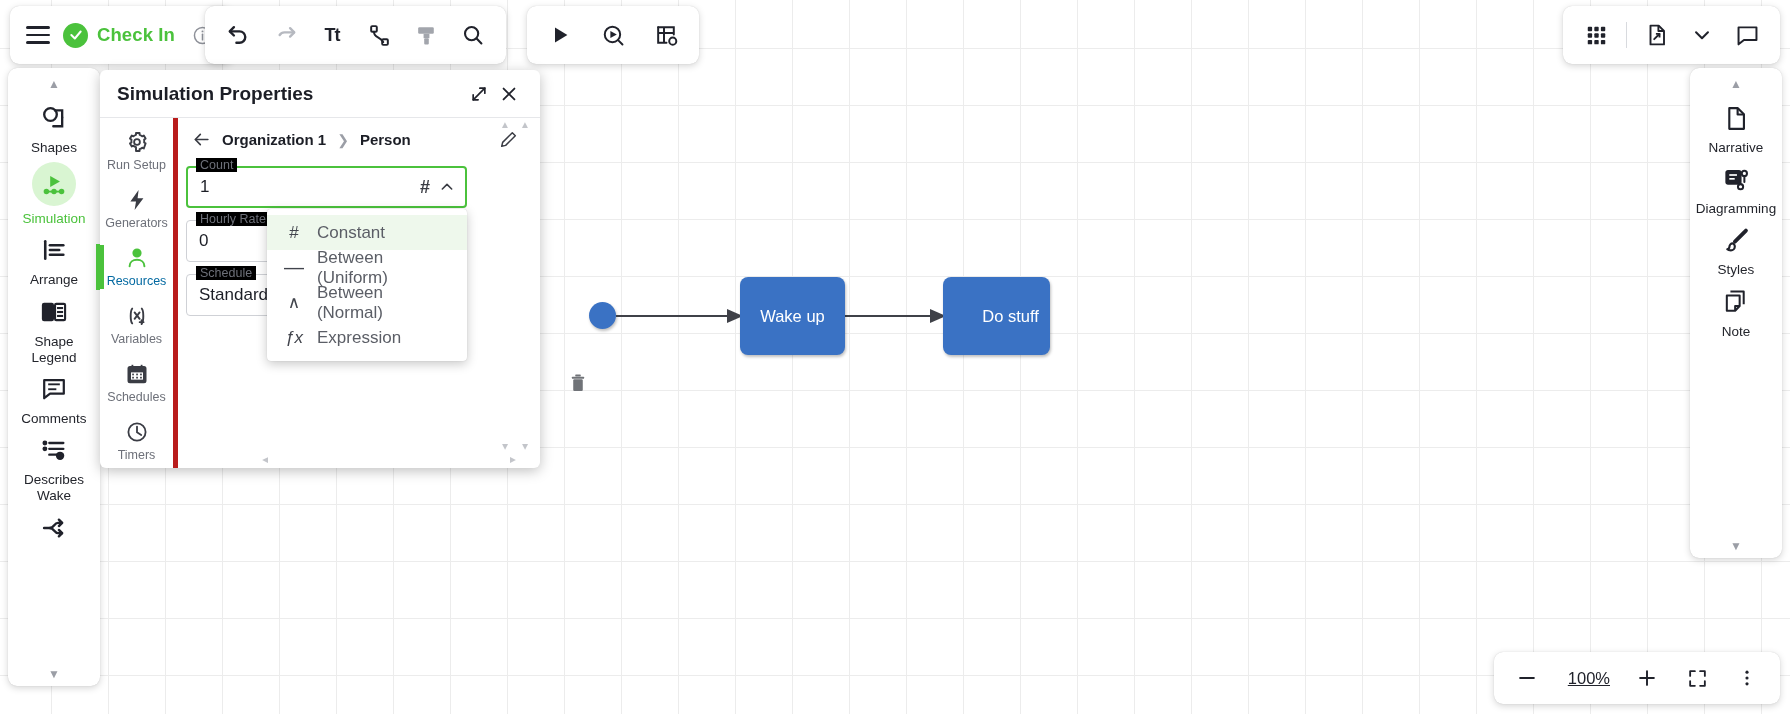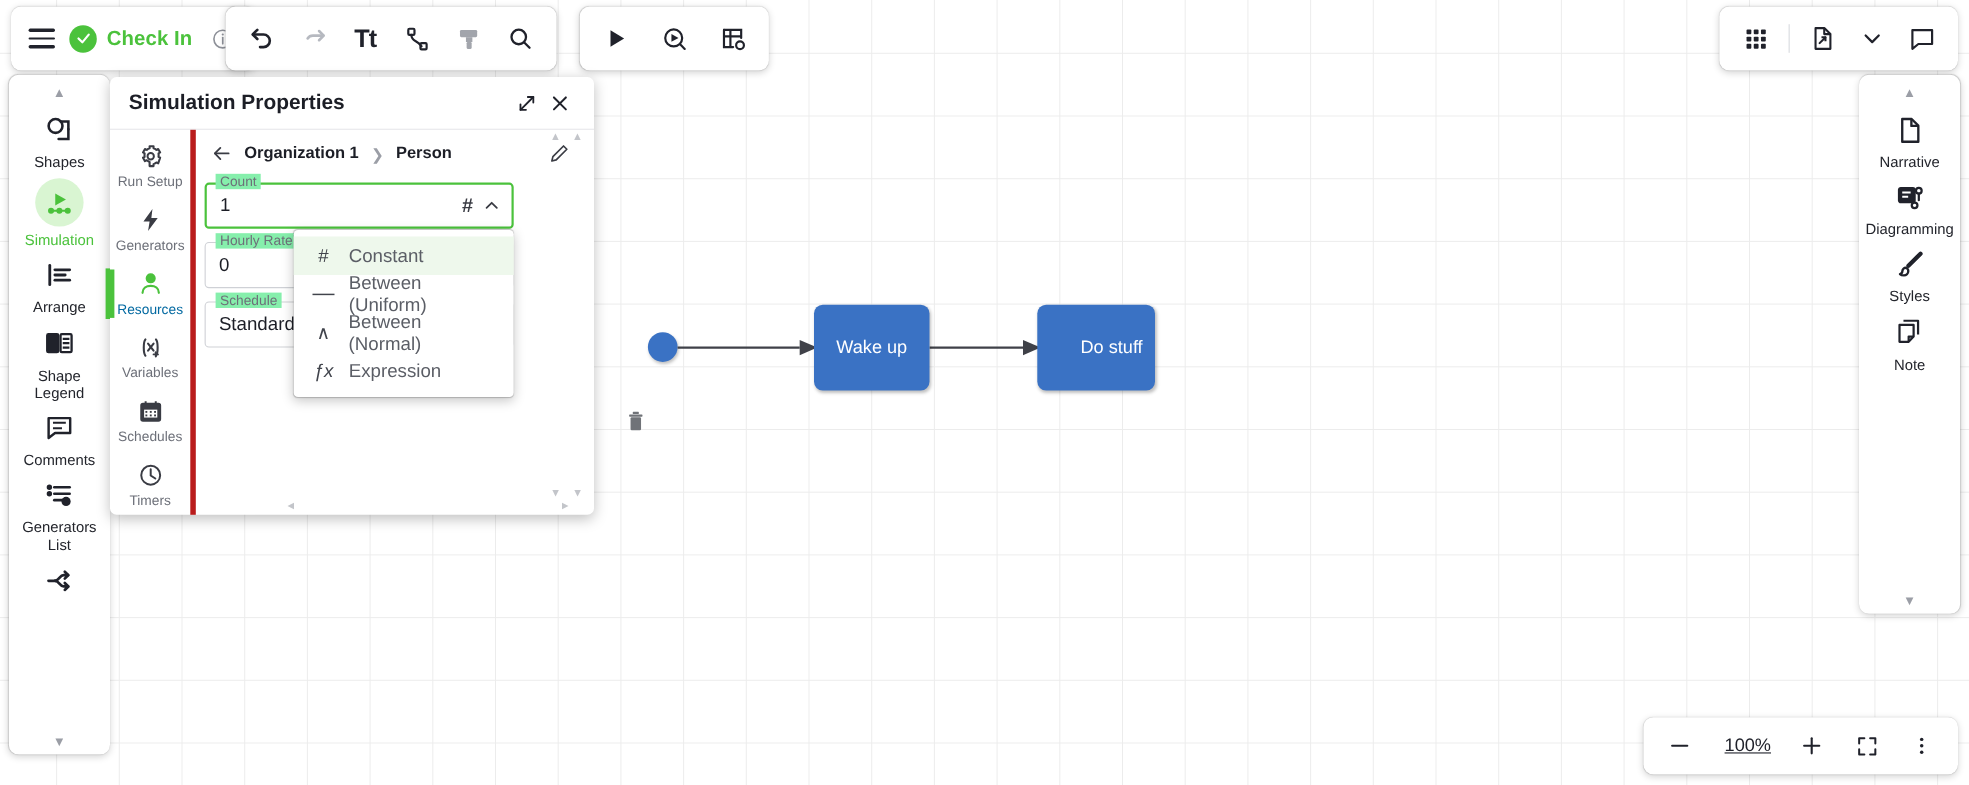--- a/index.html
+++ b/index.html
@@ -46,21 +46,21 @@
   .checkin .badge {
     width: 25px; height: 25px; border-radius: 50%;
     background: var(--green,#4bc23c);
     display:flex; align-items:center; justify-content:center;
   }
   .checkin .lbl { color:#4bc23c; font-size:18.5px; font-weight:700; letter-spacing:.1px; }
 
   .ticon { display:flex; align-items:center; justify-content:center; cursor:pointer;
            width:30px; height:30px; color:#20222b; }
   .ticon.disabled { color:#b6b9c0; }
-  .tt-text { font-size: 23px; font-weight: 700; line-height: 1; letter-spacing:-1px;}
+  .tt-text { font-size: 18px; font-weight: 700; line-height: 1; letter-spacing:-1px;}
   .divider-v { width:1px; height:26px; background:#d8dade; }
 
   
   .rail { width: 92px; top: 68px; padding: 6px 0 4px; display:flex;
           flex-direction:column; align-items:center; }
   .rail-left  { left: 8px; height: 618px; }
   .rail-right { right: 8px; height: 490px; }
 
   .rail-arrow { color:#9b9ea6; font-size:12px; line-height:12px; padding:4px 0 2px;
                 cursor:pointer; user-select:none; }
@@ -110,21 +110,21 @@
   .crumb .pencil { margin-left:auto; color:#3a3c44; cursor:pointer; display:flex; }
 
   .fields { position:relative; padding: 6px 0 0 4px; }
   .field { position:relative; margin-bottom: 12px; width: 281px; }
   .field .box {
     height: 42px; border:1px solid #cfd1d6; border-radius:4px;
     display:flex; align-items:center; padding: 0 10px 0 12px; background:#fff;
   }
   .field.focus .box { border:2px solid #4bc23c; }
   .field .lg {
-    position:absolute; top:-8px; left:10px; background:#86efac; padding:0 4px;
+    position:absolute; top:-8px; left:10px; background:#000000; padding:0 4px;
     font-size:12.5px; color:#6d7079;
   }
   .field.focus .lg { color:#6d7079; }
   .field .val { font-size:17px; color:#1c1e26; flex:1; }
   .field .sfx { display:flex; align-items:center; gap:9px; color:#3a3c44; }
   .hash { font-size:18px; font-weight:600; line-height:1; }
 
   .trash { position:absolute; left:385px; top:212px; color:#707378; cursor:pointer; }
 
   
@@ -371,21 +371,21 @@
         <span class="ic">
           <svg width="28" height="28" viewBox="0 0 24 24" stroke="#20222b" stroke-width="2" stroke-linecap="round">
             <line x1="8" y1="6" x2="20" y2="6"></line>
               <line x1="8" y1="11" x2="20" y2="11"></line>
             <line x1="8" y1="16" x2="15" y2="16"></line>
             <circle cx="4.2" cy="6" r="1.1" fill="#20222b"></circle>
               <circle cx="4.2" cy="11" r="1.1" fill="#20222b"></circle>
             <circle cx="17.2" cy="17" r="3.6" fill="#20222b" stroke="none"></circle>
           </svg>
         </span>
-        <span class="tx">Generators List</span>
+        <span class="tx">Describes Wake</span>
       </div>
 
       <div class="rail-item">
         <span class="ic">
           <svg width="28" height="28" viewBox="0 0 24 24" fill="none" stroke="#20222b" stroke-width="2.1" stroke-linecap="round" stroke-linejoin="round">
             <path d="M3.5 12h5.2"></path>
             <path d="M8.7 12c3 0 3.6-4.4 6.6-4.4h3.4"></path>
             <path d="M8.7 12c3 0 3.6 4.4 6.6 4.4h3.4"></path>
             <polyline points="16.2,4.9 19,7.6 16.2,10.3" fill="#20222b"></polyline>
             <polyline points="16.2,13.7 19,16.4 16.2,19.1" fill="#20222b"></polyline>

